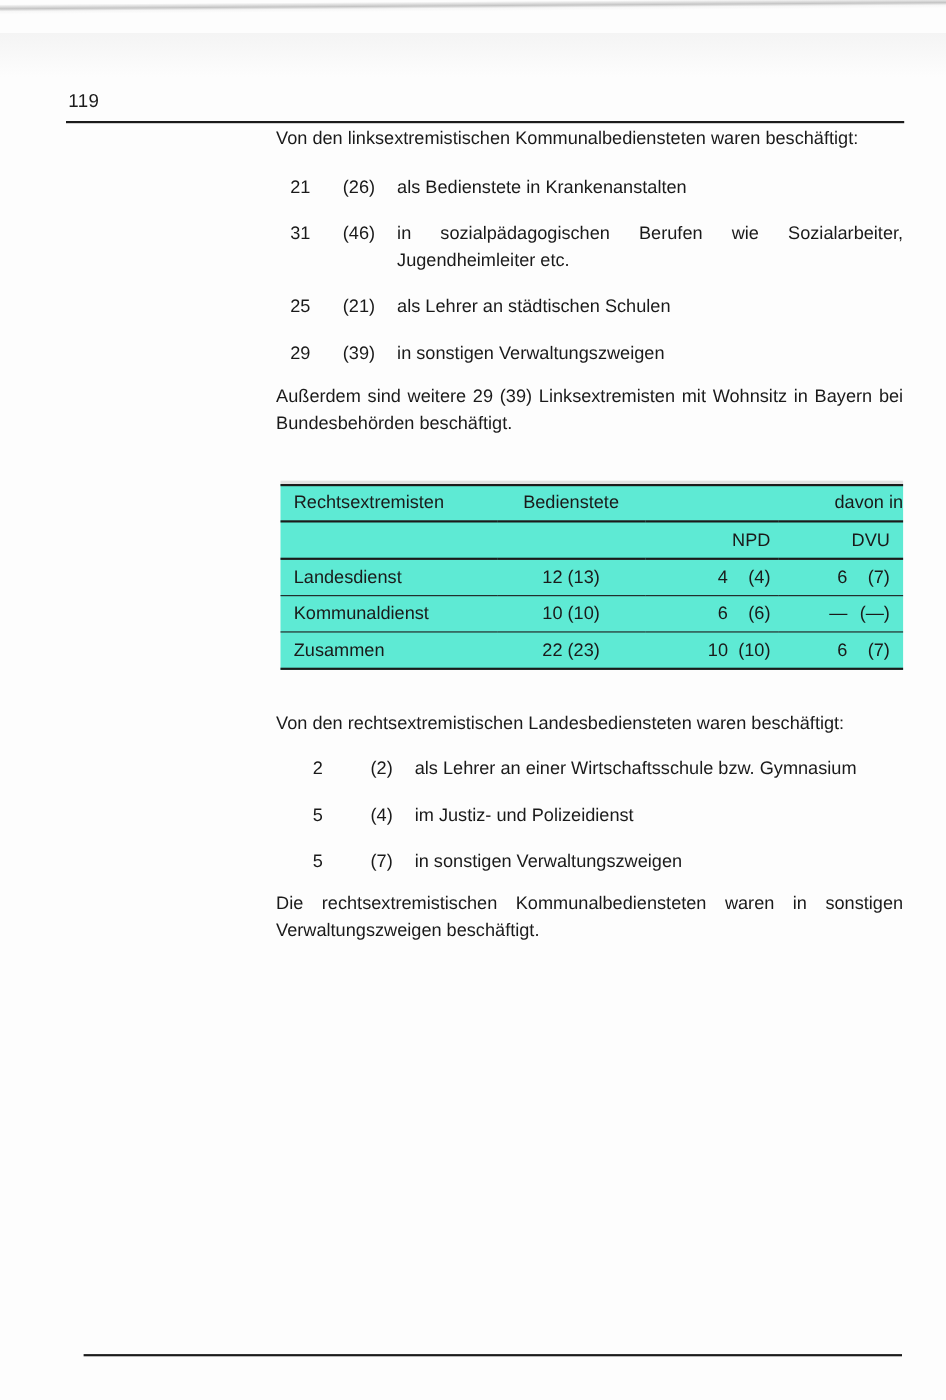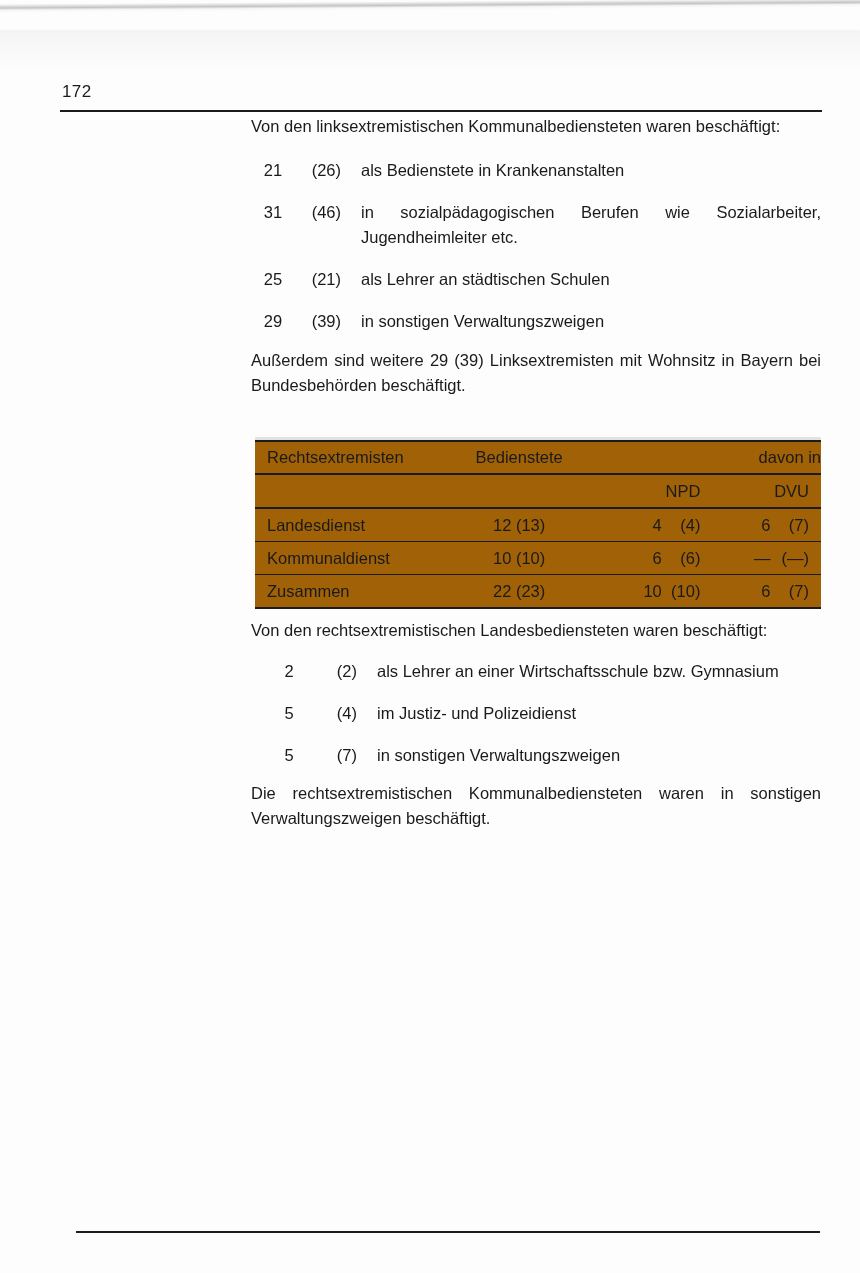--- a/index.html
+++ b/index.html
@@ -116,21 +116,21 @@
     text-justify: inter-word;
   }
   .stmt.indent2 .n1 { padding-left: 24px; width: 52px; flex: 0 0 52px; }
 
   
   .tbl-wrap {
     position: absolute;
     left: 255px;
     top: 440px;
     width: 566px;
-    background: #a16207;
+    background: #5eead4;
     border-top: 2px solid #1b1b1b;
     border-bottom: 2px solid #1b1b1b;
     box-sizing: border-box;
   }
   table.xtab {
     width: 100%;
     border-collapse: collapse;
     font-size: 16.5px;
     color: #1a1a1a;
   }
@@ -164,21 +164,21 @@
   }
 </style>
 </head>
 <body>
 
 <div class="page">
 
   <div class="scan-edge-top"></div>
   <div class="scan-haze"></div>
 
-  <div class="folio">172</div>
+  <div class="folio">119</div>
   <div class="rule-top"></div>
 
   <div class="col">
 
     <p class="para">Von den linksextremistischen Kommunalbediensteten waren be­schäftigt:</p>
 
     <div class="gap-a"></div>
 
     <div class="stmt-list">
       <div class="stmt">
@@ -241,21 +241,21 @@
       <tr class="brow last">
         <td class="c-label">Zusammen</td>
         <td class="c-total">22 (23)</td>
         <td class="c-npd"><span class="num-pair"><span class="np-a">10</span>&nbsp;<span class="np-b">(10)</span></span></td>
         <td class="c-dvu"><span class="num-pair"><span class="np-a">6</span>&nbsp;<span class="np-b">(7)</span></span></td>
       </tr>
     </tbody>
       </table>
   </div>
 
-  <div class="col" style="top:618px;">
+  <div class="col" style="top:646px;">
 
     <p class="para">Von den rechtsextremistischen Landesbediensteten waren be­schäftigt:</p>
 
     <div class="gap-c"></div>
 
     <div class="stmt-list">
       <div class="stmt indent2">
         <span class="n1">2</span>
         <span class="n2">(2)</span>
         <span class="txt">als Lehrer an einer Wirtschaftsschule bzw. Gymna­sium</span>

